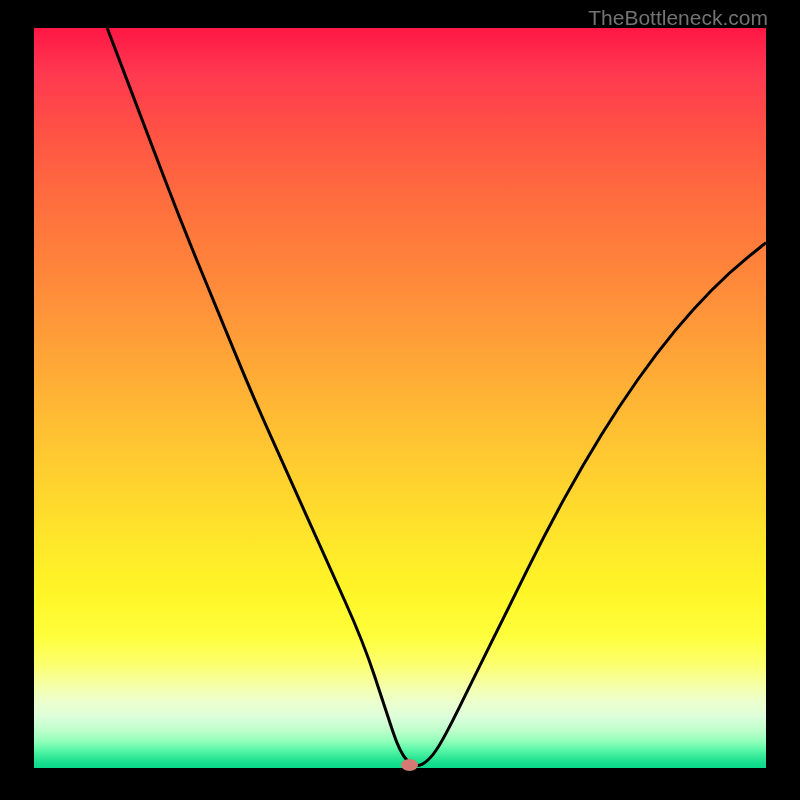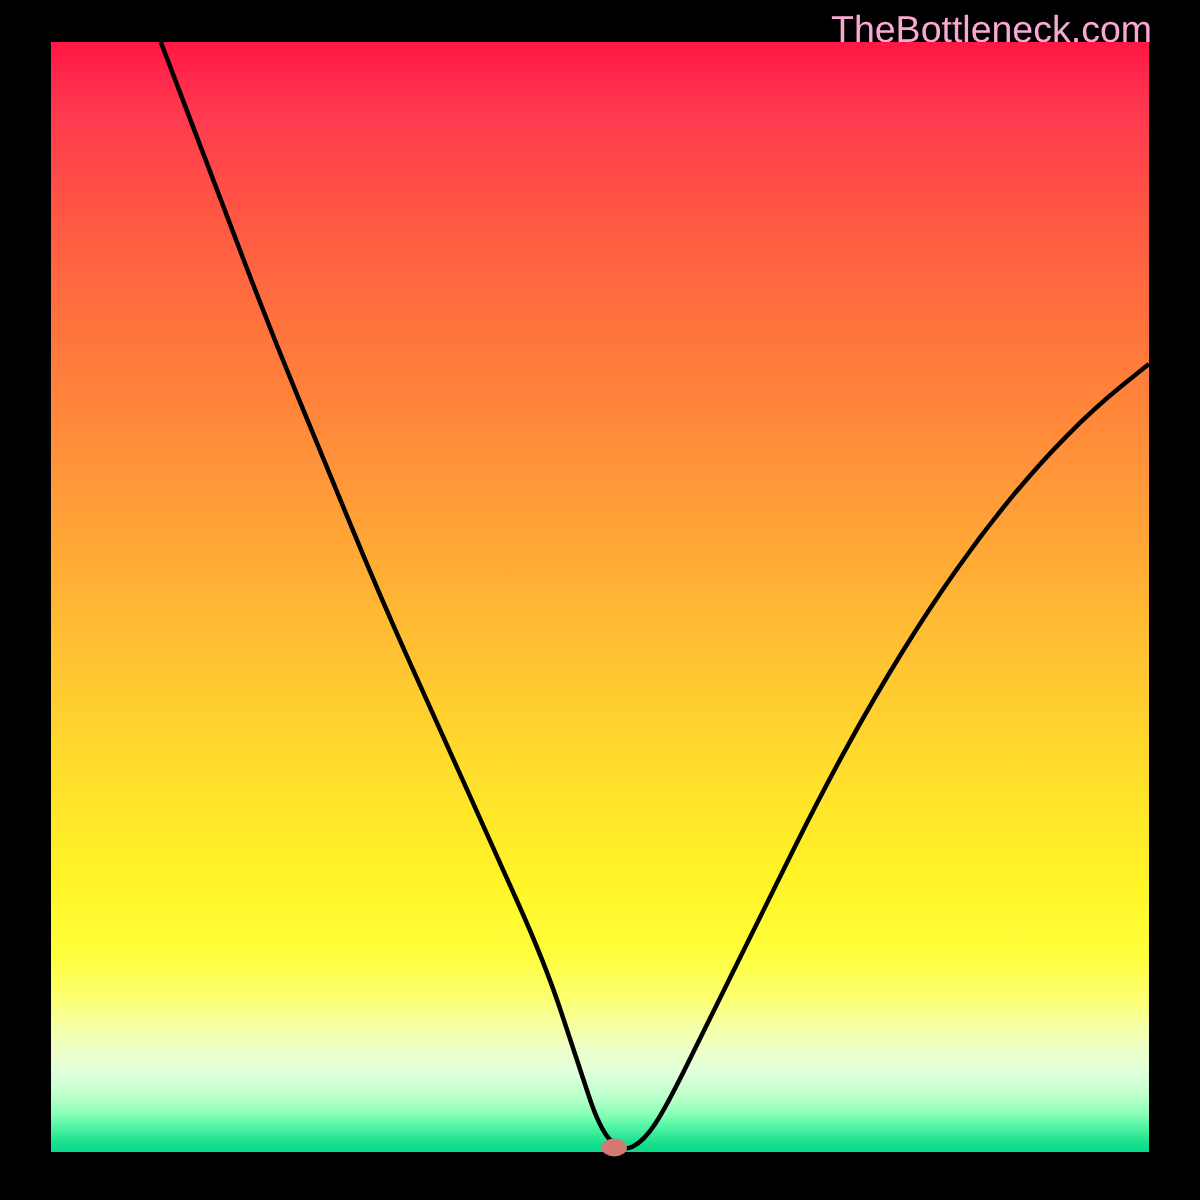--- a/index.html
+++ b/index.html
@@ -39,22 +39,22 @@
         #5cf8a9 97.5%,
         #34e897 98.5%,
         #16df8e 99.3%,
         #08da8a 100%
       );
     }
     .watermark {
       position: absolute;
       top: 6px;
       right: 32px;
-      color: #f9a8d4;
-      font-size: 25px;
+      color: #737373;
+      font-size: 21px;
       font-family: Arial, sans-serif;
       letter-spacing: 0px;
     }
     .curve-svg {
       position: absolute;
       top: 0;
       left: 0;
       width: 100%;
       height: 100%;
     }

